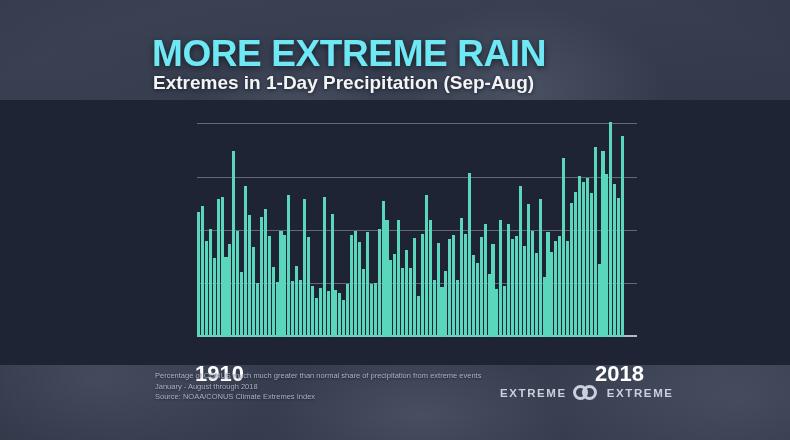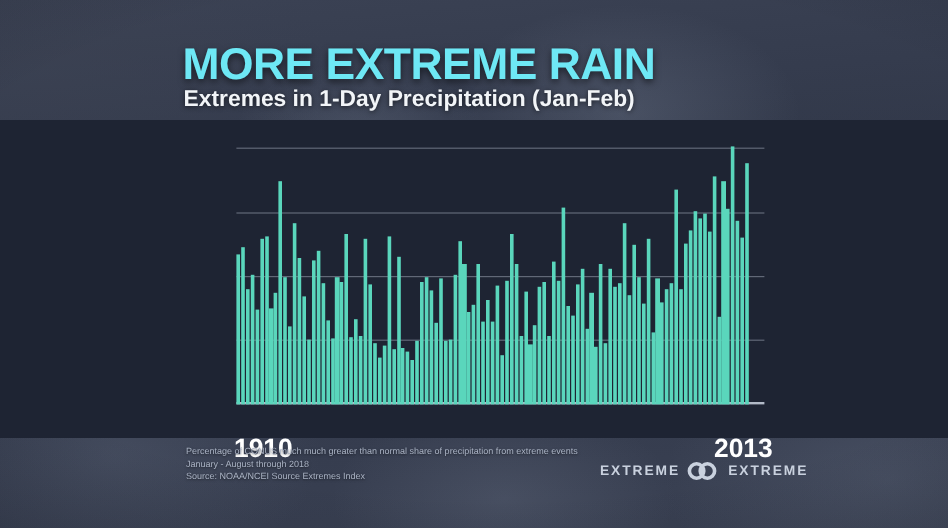--- a/index.html
+++ b/index.html
@@ -170,21 +170,21 @@
 </head>
 <body>
 
 <div id="page">
 
   <div id="bg-photo"></div>
   <div id="bg-vignette"></div>
 
   <div id="header">
     <div id="main-title">MORE EXTREME RAIN</div>
-    <div id="subtitle">Extremes in 1-Day Precipitation (Jan-Feb)</div>
+    <div id="subtitle">Extremes in 1-Day Precipitation (Sep-Aug)</div>
   </div>
 
   <div id="chart-panel">
     <div id="plot-area">
       <div id="gridlines">
           <div class="gridline baseline" style="bottom: 0px;"></div>
           <div class="gridline" style="bottom: 53.1707px;"></div>
           <div class="gridline" style="bottom: 106.341px;"></div>
           <div class="gridline" style="bottom: 159.512px;"></div>
           <div class="gridline" style="bottom: 212.683px;"></div>
@@ -295,29 +295,29 @@
           <div class="bar" style="left: 396.587px; width: 3.07661px; height: 190.351px; background: rgb(90, 214, 188);"></div>
           <div class="bar" style="left: 400.514px; width: 3.07661px; height: 73.3756px; background: rgb(90, 214, 188);"></div>
           <div class="bar" style="left: 404.44px; width: 3.07661px; height: 186.098px; background: rgb(90, 214, 188);"></div>
           <div class="bar" style="left: 408.367px; width: 3.07661px; height: 162.702px; background: rgb(90, 214, 188);"></div>
           <div class="bar" style="left: 412.294px; width: 3.07661px; height: 214.81px; background: rgb(90, 214, 188);"></div>
           <div class="bar" style="left: 416.22px; width: 3.07661px; height: 153.132px; background: rgb(90, 214, 188);"></div>
           <div class="bar" style="left: 420.147px; width: 3.07661px; height: 139.307px; background: rgb(90, 214, 188);"></div>
           <div class="bar" style="left: 424.073px; width: 3.07661px; height: 200.985px; background: rgb(90, 214, 188);"></div>
         </div>
       <div class="xlabel" id="xlabel-start">1910</div>
-      <div class="xlabel" id="xlabel-end">2013</div>
+      <div class="xlabel" id="xlabel-end">2018</div>
     </div>
   </div>
 
   <div id="footer">
     <div id="footnote">
       <div>Percentage of CONUS much much greater than normal share of precipitation from extreme events</div>
       <div>January - August through 2018</div>
-      <div>Source: NOAA/NCEI Source Extremes Index</div>
+      <div>Source: NOAA/CONUS Climate Extremes Index</div>
     </div>
     <div id="logo">
       <span class="logo-word">EXTREME</span>
       <span class="logo-rings">
         <span class="r1"></span>
           <span class="r2"></span>
       </span>
       <span class="logo-word">EXTREME</span>
     </div>
   </div>

